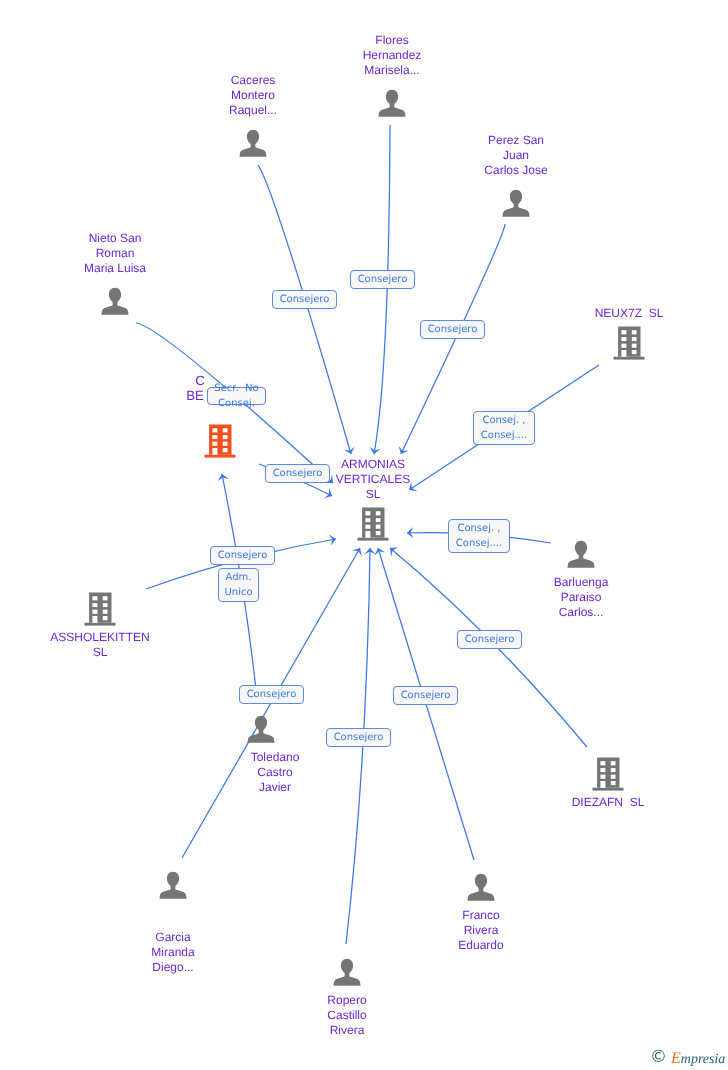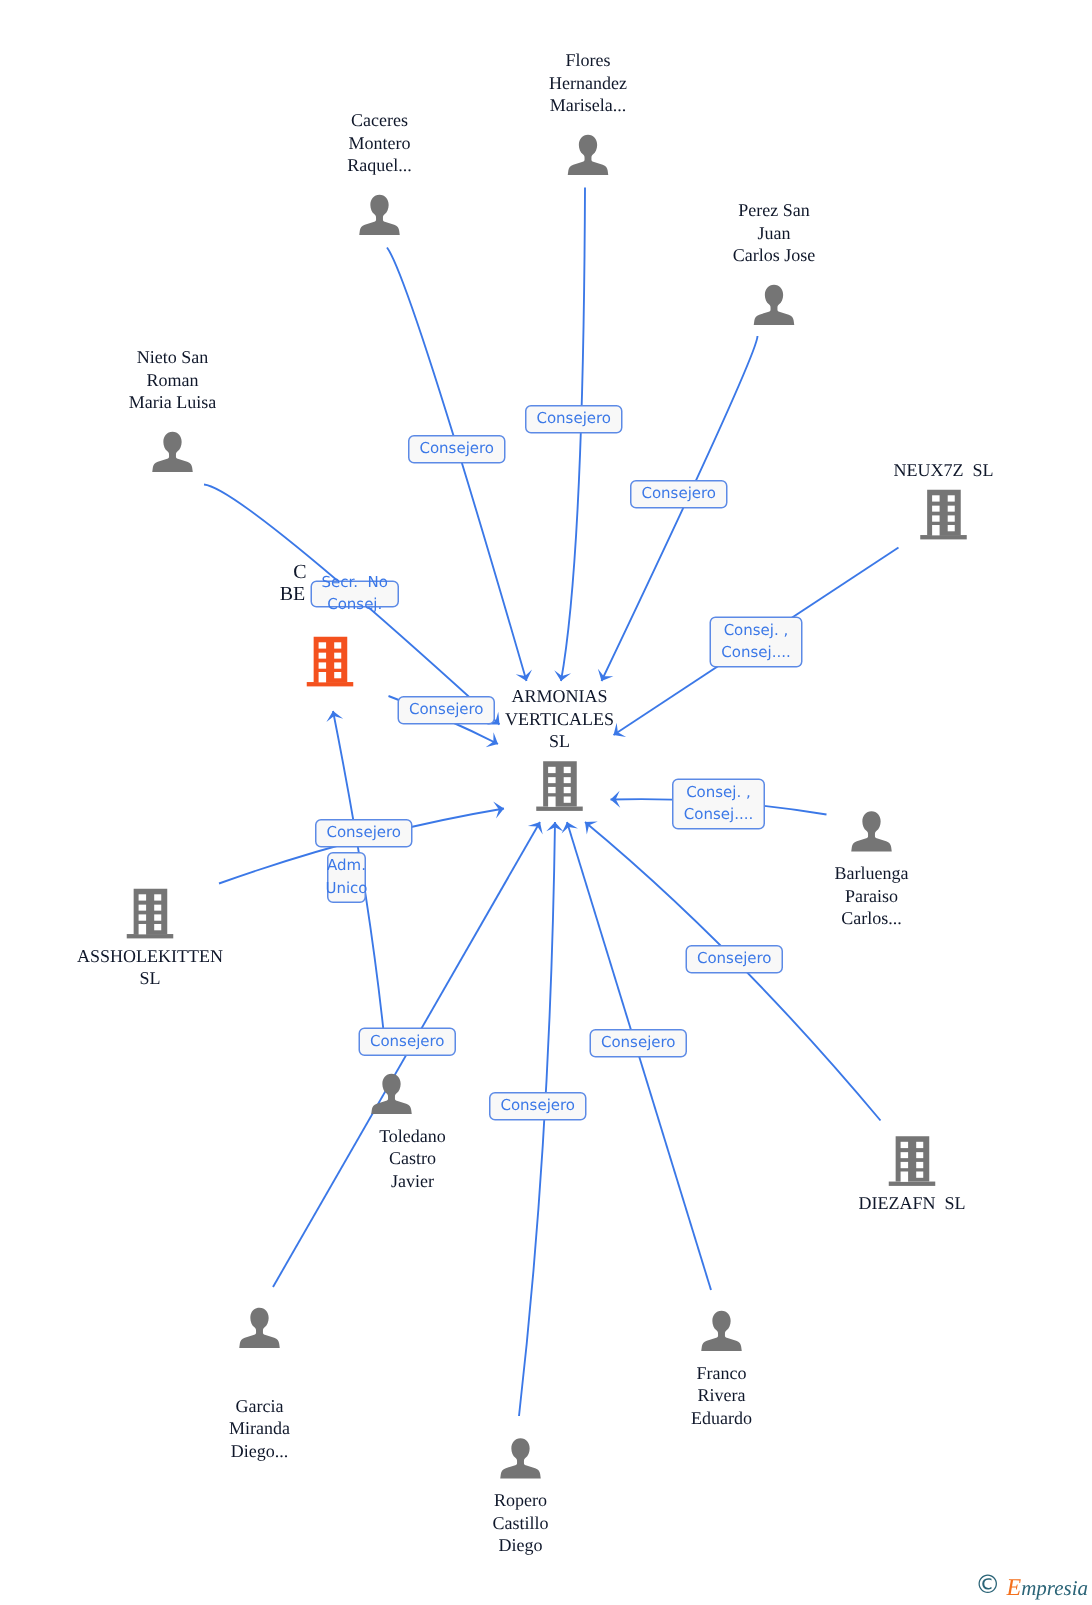--- a/index.html
+++ b/index.html
@@ -1,21 +1,21 @@
 <!DOCTYPE html>
 <html><head>
 <meta charset="utf-8">
 <title>Empresia corporate network</title>
 <style>
   html,body{margin:0;padding:0;background:#fff;}
   *{-webkit-font-smoothing:antialiased;text-rendering:geometricPrecision;}
   body{width:728px;height:1070px;font-family:"Liberation Sans",sans-serif;overflow:hidden;position:relative;}
   #stage{position:absolute;left:0;top:0;width:728px;height:1070px;background:#fff;}
   #edges{position:absolute;left:0;top:0;width:728px;height:1070px;}
-  .nlabel{position:absolute;color:#0f172a;font-family:Liberation Serif, serif;font-size:12px;line-height:15px;text-align:center;white-space:pre;left:0;width:100%;}
+  .nlabel{position:absolute;color:#6d28d9;font-family:Liberation Sans, sans-serif;font-size:12px;line-height:15px;text-align:center;white-space:pre;left:0;width:100%;}
   .elabel{position:absolute;border:1.3px solid #5c8ae6;border-radius:4px;
           background:#f8f8f8;color:#3b78e7;font-family:"DejaVu Sans",sans-serif;font-size:10px;line-height:15px;
           text-align:center;white-space:pre;display:flex;align-items:center;justify-content:center;
           box-sizing:border-box;}
   #wm{position:absolute;left:649px;top:1049px;width:80px;height:20px;}
   #wm .c{position:absolute;left:1px;top:0px;color:#2b6477;font-family:"DejaVu Sans",sans-serif;font-size:17px;line-height:17px;}
   #wm .b{position:absolute;left:22px;top:2px;font-family:"Liberation Serif",serif;font-style:italic;font-size:14px;line-height:15px;color:#2b6477;}
   #wm .b .e{color:#f4711e;font-size:16px;}
 </style>
 </head>
@@ -111,38 +111,38 @@
 SL</div>
     <div class="nlabel" style="left: 165px; width: 220px; top: 749.7px;">Toledano
 Castro
 Javier</div>
     <div class="nlabel" style="left: 498px; width: 220px; top: 794.5px;">DIEZAFN  SL</div>
     <div class="nlabel" style="left: 63px; width: 220px; top: 905.7px; margin-top: 24px;">Garcia
 Miranda
 Diego...</div>
     <div class="nlabel" style="left: 237px; width: 220px; top: 992.7px;">Ropero
 Castillo
-Diego</div>
+Rivera</div>
     <div class="nlabel" style="left: 371px; width: 220px; top: 907.7px;">Franco
 Rivera
 Eduardo</div>
   </div>
 <div id="elabels">
     <div class="elabel" style="left: 272px; top: 290px; width: 65px; height: 19px;">Consejero</div>
     <div class="elabel" style="left: 350px; top: 270px; width: 65px; height: 19px;">Consejero</div>
     <div class="elabel" style="left: 420px; top: 320px; width: 65px; height: 19px;">Consejero</div>
     <div class="elabel" style="left: 473px; top: 411px; width: 62px; height: 34px;">Consej. ,
 Consej....</div>
     <div class="elabel" style="left: 265px; top: 464px; width: 65px; height: 19px;">Consejero</div>
     <div class="elabel" style="left: 207px; top: 387px; width: 59px; height: 18px;">Secr.  No
 Consej.</div>
     <div class="elabel" style="left: 448px; top: 519px; width: 62px; height: 34px;">Consej. ,
 Consej....</div>
     <div class="elabel" style="left: 210px; top: 546px; width: 65px; height: 19px;">Consejero</div>
-    <div class="elabel" style="left: 218px; top: 568px; width: 26px; height: 34px;">Adm.
+    <div class="elabel" style="left: 218px; top: 568px; width: 41px; height: 34px;">Adm.
 Unico</div>
     <div class="elabel" style="left: 457px; top: 630px; width: 65px; height: 19px;">Consejero</div>
     <div class="elabel" style="left: 393px; top: 686px; width: 65px; height: 19px;">Consejero</div>
     <div class="elabel" style="left: 326px; top: 728px; width: 65px; height: 19px;">Consejero</div>
     <div class="elabel" style="left: 239px; top: 685px; width: 65px; height: 19px;">Consejero</div>
   </div>
 
 <div id="wm">
   <span class="c">©</span>
   <span class="b"><span class="e">E</span><span>mpresia</span></span>

